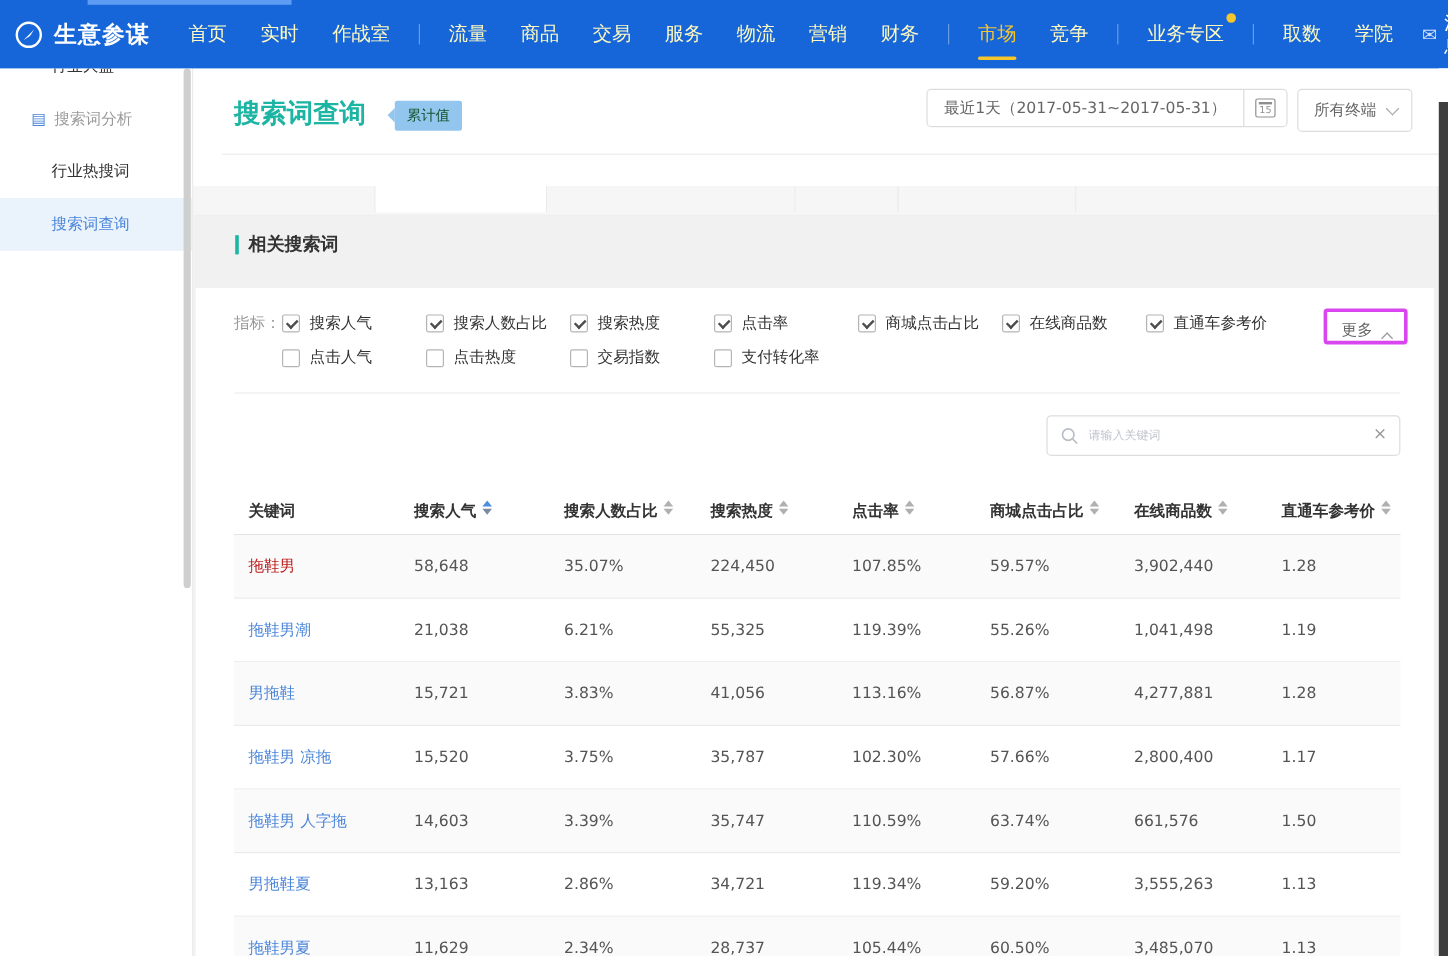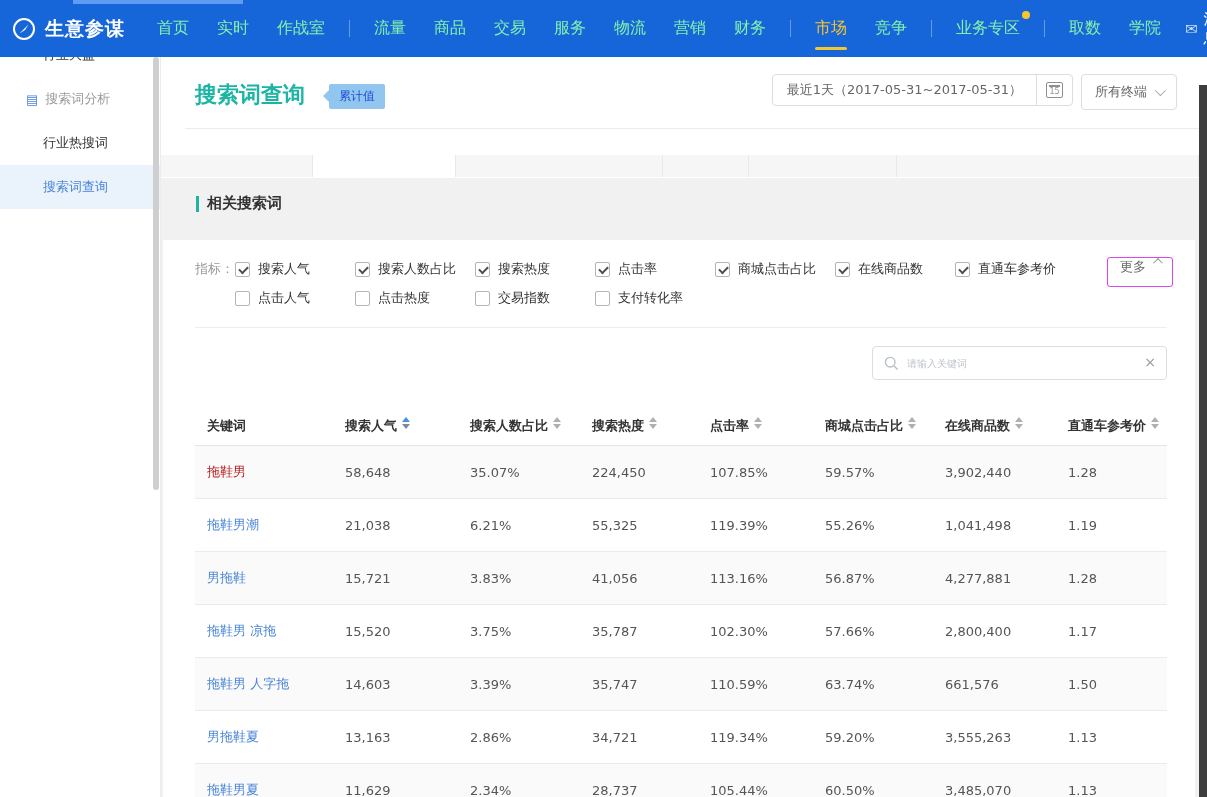--- a/index.html
+++ b/index.html
@@ -10,21 +10,21 @@
   
   .topnav { position:absolute; left:0; top:0; width:1207px; height:57px;
     background:#1766d9; display:flex; align-items:center; z-index:40; }
   .top-artifact { position:absolute; left:73px; top:0; width:170px; height:4px;
     background:#5e9bf3; z-index:45; }
   .brand { display:flex; align-items:center; gap:9px; padding:0 18px 0 12px; color:#fff; }
   .brand-logo { width:24px; height:24px; }
   .brand-name { font-size:19px; font-weight:bold; letter-spacing:1px; white-space:nowrap; }
   .nav-items { display:flex; align-items:center; height:57px; flex:1; }
   .nav-item { position:relative; display:flex; align-items:center; height:57px;
-    padding:0 14px; color:#86efac; font-size:16px; cursor:pointer; white-space:nowrap; }
+    padding:0 14px; color:#fef9c3; font-size:16px; cursor:pointer; white-space:nowrap; }
   .nav-item.active { color:#f6c62d; }
   .nav-item.active::after { content:""; position:absolute; left:14px; right:14px;
     bottom:7px; height:3px; border-radius:2px; background:#f6c62d; }
   .nav-divider { display:none; width:1px; height:17px; background:rgba(255,255,255,.35); margin:0 10px; }
   .nav-divider.show { display:block; }
   .nav-dot { display:none; position:absolute; top:11px; right:4px; width:8px; height:8px;
     border-radius:50%; background:#f6c62d; }
   .nav-dot.show { display:block; }
   .nav-message { position:relative; display:flex; align-items:center; gap:6px;
     color:#fff; font-size:15px; padding:0 26px 0 10px; cursor:pointer; }
@@ -45,21 +45,21 @@
 
   
   .main { position:absolute; left:161px; top:57px; width:1038px; height:740px; }
 
   .page-header { position:relative; width:100%; height:98px; background:#fff;
     box-shadow:0 2px 3px rgba(0,0,0,.06); }
   .title-row { display:flex; align-items:center; padding:23px 0 0 34px; }
   .page-title { font-size:22px; font-weight:bold; color:#1cb5a3; }
   .title-badge { display:flex; align-items:center; margin-left:12px; margin-top:2px; }
   .badge-arrow { width:0; height:0; border:6px solid transparent; border-right-color:#93c6ee; }
-  .badge-text { background:#93c6ee; color:#1d4ed8; font-size:12px; padding:4px 10px; border-radius:2px;font-family:Liberation Mono, monospace; }
+  .badge-text { background:#93c6ee; color:#14532d; font-size:12px; padding:4px 10px; border-radius:2px;font-family:Liberation Mono, monospace; }
   .header-divider { position:absolute; left:24px; right:0; top:71px; height:1px; background:#ececec; }
   .header-controls { position:absolute; right:22px; top:17px; display:flex; gap:8px; }
   .date-box { display:flex; align-items:stretch; border:1px solid #ddd; border-radius:4px;
     height:32px; background:#fff; cursor:pointer; }
   .date-label { display:flex; align-items:center; padding:0 14px; font-size:13px; color:#666; white-space:nowrap; }
   .date-icon-wrap { display:flex; align-items:center; justify-content:center; width:36px;
     border-left:1px solid #ddd; }
   .cal-icon { position:relative; width:17px; height:16px; border:1px solid #8f8f8f; border-radius:2px;
     font-size:8px; color:#8f8f8f; display:flex; align-items:flex-end; justify-content:center; padding-bottom:1px; }
   .cal-icon::before { content:""; position:absolute; top:2px; left:2px; right:2px; height:2px; background:#8f8f8f; }
@@ -92,22 +92,22 @@
   .filters { position:relative; }
   .filter-row { display:flex; align-items:center; margin-bottom:11px; }
   .filter-caption { width:40px; font-size:13px; color:#999; }
   .filter-caption.empty { visibility:hidden; }
   .filter-item { display:flex; align-items:center; gap:8px; width:120px; cursor:pointer; }
   .checkbox { position:relative; width:15px; height:15px; border:1px solid #b5b5b5; border-radius:2px;
     background:#fff; flex:none; }
   .checkbox.checked::after { content:""; position:absolute; left:3px; top:3px; width:7px; height:4px;
     border-left:2px solid #4d4d4d; border-bottom:2px solid #4d4d4d; transform:rotate(-45deg); }
   .filter-label { font-size:13px; color:#333; white-space:nowrap; }
-  .more-btn { position:absolute; right:-6px; top:-3px; display:flex; align-items:flex-start; gap:7px;
-    height:30px; padding:0 12px; border:1px solid #d946ef; border-radius:3px; font-size:13px;
+  .more-btn { position:absolute; right:-6px; top:-3px; display:flex; align-items:flex-end; gap:7px;
+    height:30px; padding:0 12px; border:3px solid #d946ef; border-radius:3px; font-size:13px;
     color:#666; cursor:pointer; background:#fff; }
   .filters-divider { height:1px; background:#ededed; margin:20px 0 0 0; }
 
   
   .search-row { display:flex; justify-content:flex-end; margin-top:18px; }
   .search-box { position:relative; width:295px; height:34px; border:1px solid #ddd; border-radius:4px;
     display:flex; align-items:center; padding:0 30px 0 34px; background:#fff; }
   .search-icon { position:absolute; left:11px; top:9px; }
   .search-input { border:none; outline:none; width:100%; font-size:10px; color:#333;
     font-family:"DejaVu Sans","Liberation Sans",sans-serif; }

